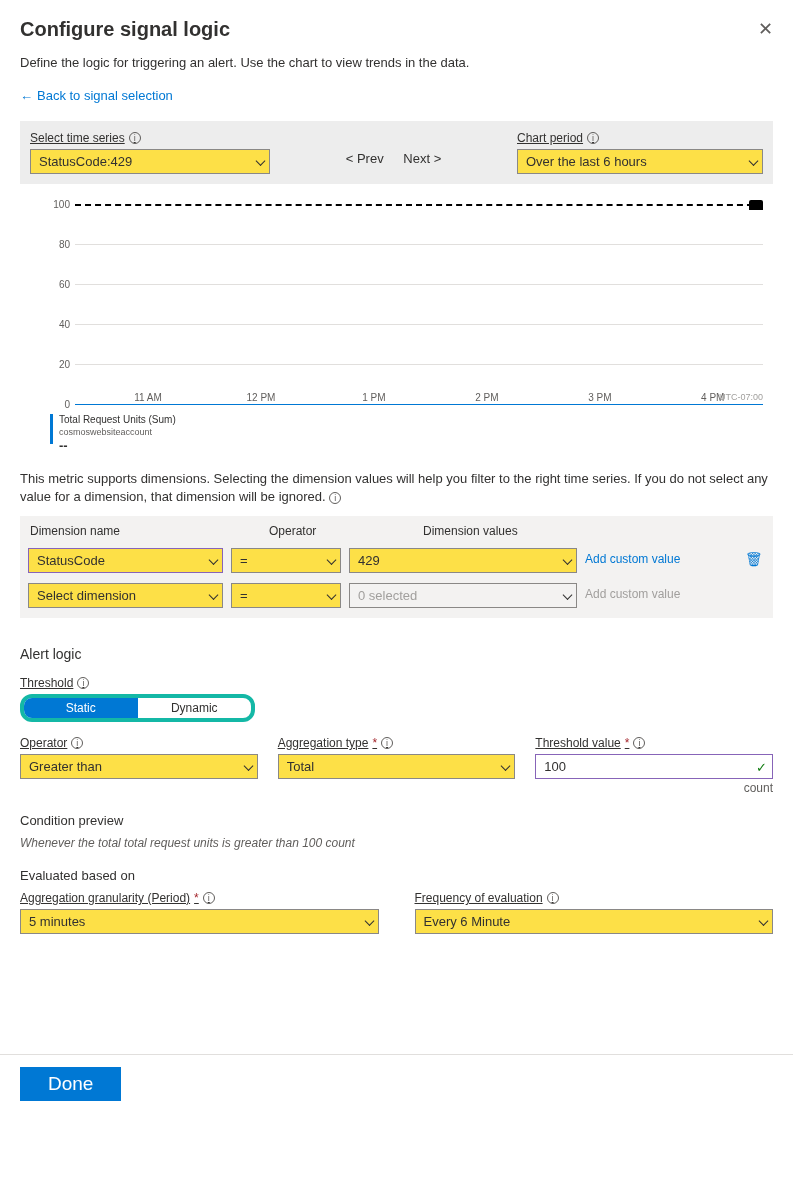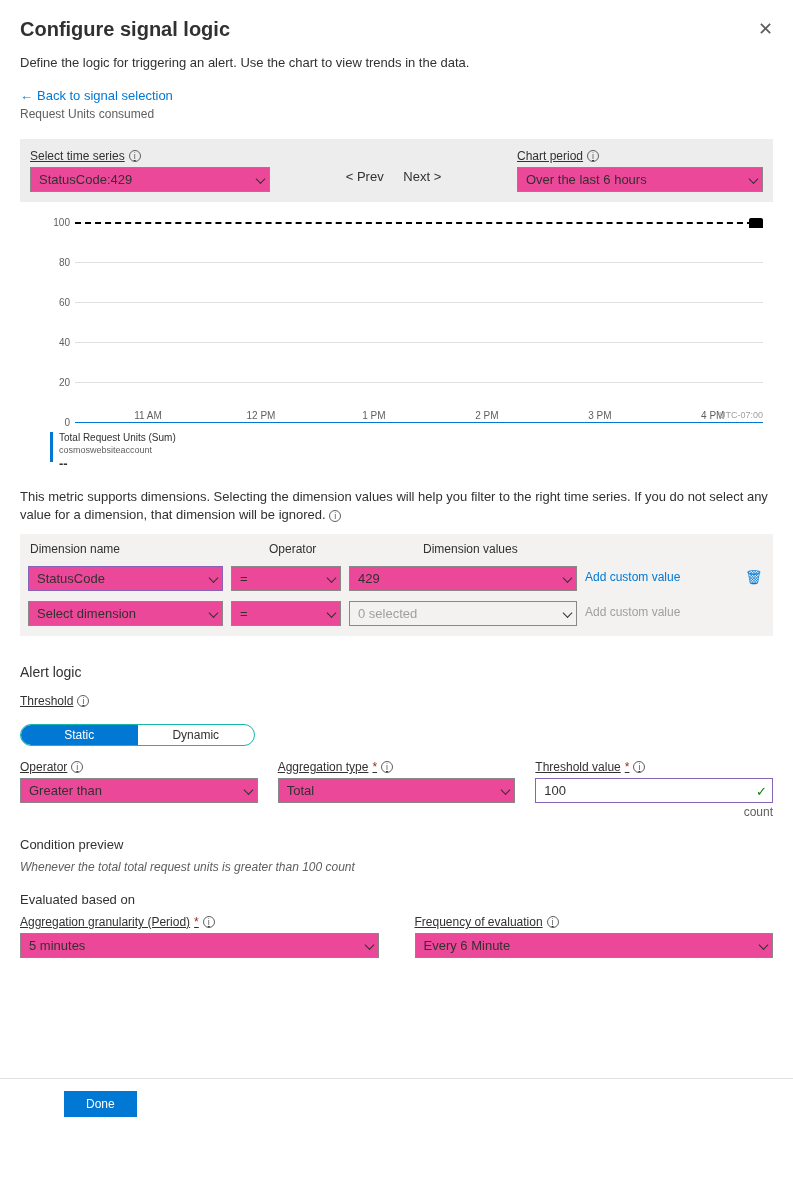--- a/index.html
+++ b/index.html
@@ -13,21 +13,21 @@
   .signal-title { margin-top: 18px; font-size: 13px; font-weight: 600; }
   .signal-desc { margin-top: 4px; color: #605e5c; font-size: 12px; }
 
   .graybar { background: #ededed; margin-top: 18px; padding: 10px 10px 10px 10px; display: flex; align-items: flex-start; }
   .graybar .col-left { flex: 0 0 240px; }
   .graybar .col-mid { flex: 1; text-align: center; padding-top: 20px; font-size: 13px; color: #323130; }
   .graybar .col-right { flex: 0 0 246px; }
   .lbl { font-size: 12px; color: #323130; display: flex; align-items: center; gap: 4px; text-decoration: underline; }
   .info-icon { display:inline-block; width:12px; height:12px; border:1px solid #605e5c; border-radius:50%; font-size:9px; line-height:10px; text-align:center; color:#605e5c; }
   .select { position: relative; margin-top: 4px; }
-  .select-box { border: 1px solid #8a8886; background: #ec4899; padding: 4px 24px 4px 8px; font-size: 13px; cursor: pointer; min-height: 24px; }
+  .select-box { border: 1px solid #8a8886; background: #fde047; padding: 4px 24px 4px 8px; font-size: 13px; cursor: pointer; min-height: 24px; }
   .select-box.purple { border-color: #8764b8; }
   .select-chevron { position: absolute; right: 6px; top: 50%; transform: translateY(-50%); pointer-events:none; }
   .chev { width: 10px; height: 10px; }
   .chev::before { content: ""; display:block; width:6px; height:6px; border-right:1px solid #323130; border-bottom:1px solid #323130; transform: rotate(45deg); margin-top:-2px;}
   .navbtn { padding: 0 8px; cursor: pointer; }
 
   .chart { margin-top: 20px; position: relative; height: 200px; }
   .ylab { position: absolute; right: calc(100% - 50px); font-size: 10px; color: #605e5c; transform: translateY(-50%);}
   .gridline { position: absolute; left: 55px; right: 10px; border-top: 1px solid #e1dfdd; }
   .dashline { position: absolute; left: 55px; right: 10px; border-top: 2px dashed #000; }
@@ -51,53 +51,52 @@
   .link { color:#0078d4; cursor:pointer;}
   .muted { color:#a19f9d;}
   .trash { color:#0078d4; cursor:pointer; font-size:14px;}
   .disabled-box { background:#f3f2f1; color:#a19f9d;}
 
   .section-h { margin-top:28px; font-size:14px; font-weight:400;}
   .row { display:flex; gap:20px; margin-top:6px;}
   .field { flex:1; }
   .field .lbl { margin-bottom:4px;}
   .req { color:#a4262c;}
-  .toggle { display:flex; border:1px solid #14b8a6; border-radius:12px; overflow:hidden; width:235px; margin-top:16px;}
+  .toggle { display:flex; border:4px solid #14b8a6; border-radius:12px; overflow:hidden; width:235px; margin-top:4px;}
   .toggle div { flex:1; text-align:center; padding:3px 0; font-size:12px; cursor:pointer;}
   .toggle .active { background:#0078d4; color:#fff;}
   .input-box { border:1px solid #8a8886; padding:4px 8px; font-size:13px; background:#fff;}
   .input-box.purple { border-color:#8764b8;}
   .check { position:absolute; right:6px; top:6px; color:#107c10;}
   .unit { text-align:right; font-size:12px; color:#605e5c; margin-top:2px;}
   .preview { margin-top:18px; font-size:13px;}
   .preview .pv { font-style:italic; color:#605e5c; margin-top:8px; font-size:12px;}
   .eval-h { margin-top:18px; font-size:13px;}
   .row2 { display:flex; gap:36px; margin-top:8px;}
   .row2 .field { flex:1;}
 
   .footer { border-top:1px solid #e1dfdd; margin-top:120px; padding:12px 20px;}
-  .done-btn { background:#0078d4; color:#fff; border:none; padding:6px 22px; font-size:12px; cursor:pointer;margin-left:44px;}
+  .done-btn { background:#0078d4; color:#fff; border:none; padding:6px 28px; font-size:19px; cursor:pointer;}
 </style>
 </head>
 <body>
 
 <div class="page">
   <div class="header">
     <h1>Configure signal logic</h1>
     <span class="close-x">✕</span>
   </div>
 
   <div class="subtitle">Define the logic for triggering an alert. Use the chart to view trends in the data.</div>
 
   <div class="backlink">
     <span>←</span>
     <span>Back to signal selection</span>
   </div>
 
-  <div class="signal-desc">Request Units consumed</div>
 
   <div class="graybar">
     <div class="col-left">
       <div class="lbl">
         <span>Select time series</span>
         <span class="info-icon">i</span>
       </div>
       <div class="select">
         <div class="select-box">StatusCode:429</div>
         <span class="select-chevron"><span class="chev"></span></span>

